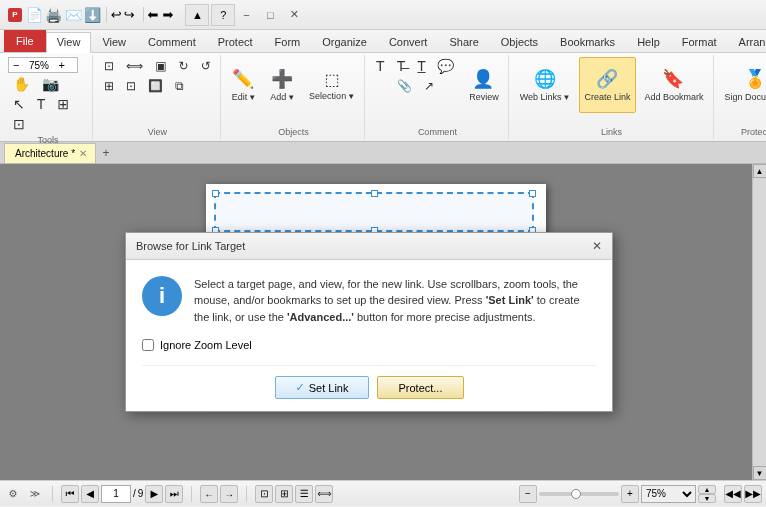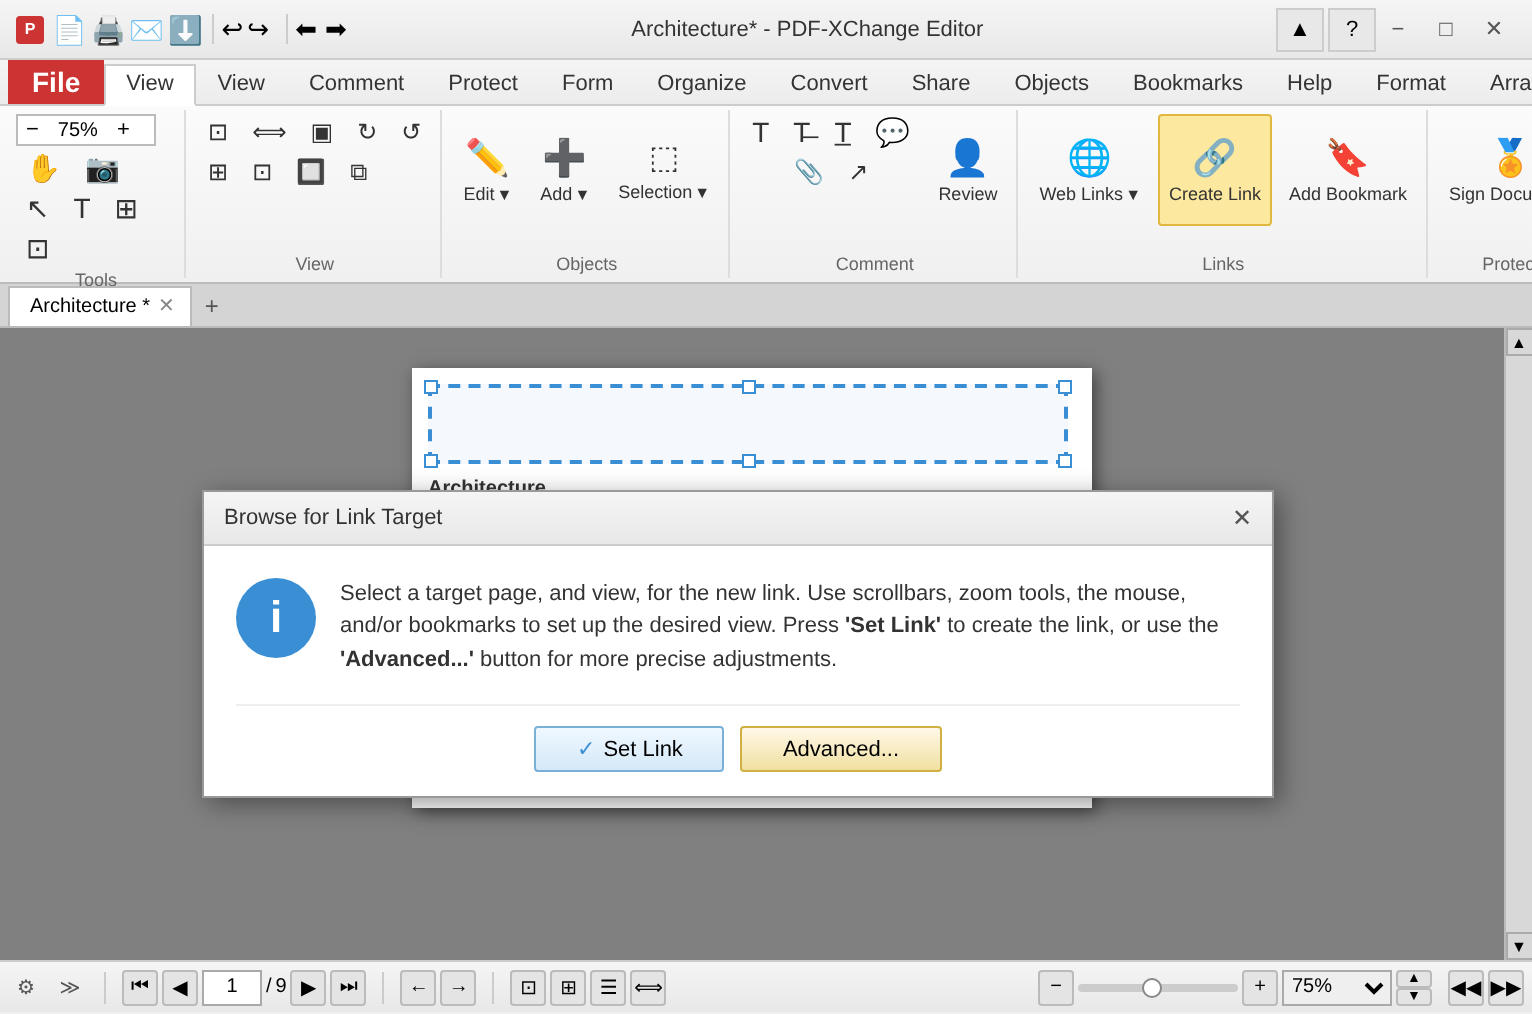--- a/index.html
+++ b/index.html
@@ -3,40 +3,40 @@
   <meta charset="utf-8">
   <style>
     * { box-sizing: border-box; margin: 0; padding: 0; }
     body { font-family: 'Segoe UI', Tahoma, Geneva, Verdana, sans-serif; font-size: 11px; background: #f0f0f0; width: 766px; height: 507px; overflow: hidden; }
 
     
     .title-bar { display: flex; align-items: center; background: linear-gradient(to bottom, #f5f5f5, #e8e8e8); height: 30px; padding: 0 8px; border-bottom: 1px solid #ccc; }
     .title-text { flex: 1; text-align: center; font-size: 11px; color: #333; }
     .title-controls { display: flex; gap: 2px; }
     .title-btn { width: 22px; height: 20px; background: transparent; border: none; cursor: pointer; font-size: 11px; color: #555; display: flex; align-items: center; justify-content: center; }
-    .file-btn { background: #cc3333; color: white; padding: 2px 12px; height: 22px; border: none; cursor: pointer; font-size: 14px; font-weight: bold; }
+    .file-btn { background: #cc3333; color: white; padding: 2px 12px; height: 22px; border: none; cursor: pointer; font-size: 11px; font-weight: normal; }
 
     
     .ribbon { background: linear-gradient(to bottom, #fbfbfb, #f0f0f0); border-bottom: 1px solid #bbb; display: flex; flex-direction: column; }
     .ribbon-content { display: flex; align-items: stretch; padding: 2px 4px; height: 88px; gap: 2px; }
     .ribbon-group { display: flex; flex-direction: column; align-items: center; border-right: 1px solid #ddd; padding: 2px 4px; min-width: fit-content; }
     .ribbon-group-items { display: flex; align-items: flex-start; gap: 2px; flex: 1; }
     .ribbon-group-label { font-size: 9px; color: #666; margin-top: 2px; text-align: center; }
 
     .rb-btn { display: flex; flex-direction: column; align-items: center; justify-content: center; cursor: pointer; padding: 2px 4px; border: 1px solid transparent; border-radius: 2px; min-width: 32px; height: 56px; font-size: 9px; color: #333; text-align: center; gap: 2px; }
 
     .rb-btn-small { display: flex; align-items: center; cursor: pointer; padding: 1px 4px; border: 1px solid transparent; border-radius: 2px; font-size: 9px; color: #333; height: 18px; gap: 2px; white-space: nowrap; }
 
     
     .create-link-btn { background: #fde8a0; border: 1px solid #e0b840 !important; }
 
     
     .tab-bar { display: flex; align-items: center; background: #d4d4d4; height: 22px; border-bottom: 1px solid #bbb; padding-left: 4px; }
     .tab { display: flex; align-items: center; background: #e8e8e8; border: 1px solid #bbb; border-bottom: none; padding: 2px 8px; height: 20px; font-size: 10px; cursor: pointer; gap: 4px; }
-    .tab.active { background: #ffffff; padding-left: 10px; }
+    .tab.active { background: #fef9c3; padding-left: 10px; }
     .tab-close { font-size: 10px; color: #888; cursor: pointer; }
     .tab-add { padding: 2px 6px; font-size: 12px; cursor: pointer; color: #555; }
 
     
     .main-area { display: flex; height: calc(507px - 30px - 22px - 91px - 22px - 26px); background: #808080; position: relative; overflow: hidden; }
     .scrollbar-right { width: 14px; background: #e0e0e0; border-left: 1px solid #bbb; display: flex; flex-direction: column; align-items: center; }
     .scroll-arrow { width: 14px; height: 14px; display: flex; align-items: center; justify-content: center; cursor: pointer; font-size: 8px; background: #d8d8d8; border: 1px solid #aaa; }
     .scroll-track { flex: 1; width: 100%; background: #d8d8d8; }
 
     
@@ -49,21 +49,21 @@
     .page-nav { display: flex; align-items: center; gap: 2px; }
     .nav-btn { width: 18px; height: 18px; display: flex; align-items: center; justify-content: center; cursor: pointer; background: #e4e4e4; border: 1px solid #bbb; font-size: 10px; border-radius: 2px; }
     .page-input { width: 30px; height: 18px; border: 1px solid #aaa; text-align: center; font-size: 10px; }
     .zoom-bar { display: flex; align-items: center; gap: 2px; margin-left: auto; }
     .zoom-slider { width: 80px; height: 4px; background: #ccc; border-radius: 2px; position: relative; }
     .zoom-slider-thumb { width: 10px; height: 10px; background: white; border: 1px solid #888; border-radius: 50%; position: absolute; top: -3px; left: 40%; cursor: pointer; }
     .zoom-select { width: 55px; height: 18px; border: 1px solid #aaa; font-size: 10px; }
 
     
     .dialog-overlay { position: absolute; top: 0; left: 0; right: 14px; bottom: 0; background: transparent; display: flex; align-items: center; justify-content: center; z-index: 100; }
-    .dialog { background: white; border: 1px solid #999; box-shadow: 3px 3px 12px rgba(0,0,0,0.4); width: 536px; }
+    .dialog { background: white; border: 1px solid #999; box-shadow: 3px 3px 12px rgba(0,0,0,0.4); width: 488px; }
     .dialog-title { background: linear-gradient(to bottom, #f5f5f5, #e8e8e8); border-bottom: 1px solid #ccc; padding: 6px 10px; font-size: 11px; color: #333; display: flex; justify-content: space-between; align-items: center; }
     .dialog-close { cursor: pointer; color: #555; font-size: 12px; }
     .dialog-body { padding: 16px 16px 12px 16px; }
     .info-row { display: flex; gap: 12px; margin-bottom: 14px; }
     .info-icon { width: 40px; height: 40px; background: #3a8fd4; border-radius: 50%; display: flex; align-items: center; justify-content: center; color: white; font-size: 22px; font-weight: bold; flex-shrink: 0; }
     .info-text { font-size: 11px; color: #333; line-height: 1.5; }
     .checkbox-row { display: flex; align-items: center; gap: 6px; margin-bottom: 8px; }
     .checkbox-row input { width: 12px; height: 12px; }
     .dialog-buttons { display: flex; justify-content: center; gap: 8px; margin-top: 14px; padding-top: 10px; border-top: 1px solid #eee; }
     .dlg-btn { padding: 4px 20px; border: 1px solid #aaa; background: linear-gradient(to bottom, #f8f8f8, #e8e8e8); cursor: pointer; font-size: 11px; border-radius: 2px; display: flex; align-items: center; gap: 4px; }
@@ -91,21 +91,20 @@
     </div>
     <div style="display:flex;gap:2px;border-left:1px solid #ccc;padding-left:4px;">
       <span style="font-size:13px;">↩</span>
       <span style="font-size:13px;">↪</span>
     </div>
   </div>
   <div style="display:flex;align-items:center;gap:4px;border-left:1px solid #ccc;padding-left:4px;margin-right:4px;">
     <span style="font-size:13px;cursor:pointer;">⬅</span>
     <span style="font-size:13px;cursor:pointer;">➡</span>
   </div>
-  <div class="title-text">Architecture* - PDF-XChange Editor</div>
   <div style="display:flex;gap:2px;margin-left:8px;">
     <div style="width:24px;height:22px;background:#e8e8e8;border:1px solid #ccc;display:flex;align-items:center;justify-content:center;cursor:pointer;font-size:11px;">▲</div>
     <div style="width:24px;height:22px;background:#e8e8e8;border:1px solid #ccc;display:flex;align-items:center;justify-content:center;cursor:pointer;font-size:11px;">?</div>
   </div>
   <div class="title-controls">
     <button class="title-btn">−</button>
     <button class="title-btn">□</button>
     <button class="title-btn close">✕</button>
   </div>
 </div>
@@ -295,27 +294,31 @@
         </div>
         <div class="dialog-body">
           <div class="info-row">
             <div class="info-icon">
               <span>i</span>
             </div>
             <div class="info-text">
               Select a target page, and view, for the new link. Use scrollbars, zoom tools, the mouse, and/or bookmarks to set up the desired view. Press <strong>'Set Link'</strong> to create the link, or use the <strong>'Advanced...'</strong> button for more precise adjustments.
             </div>
           </div>
+          <div class="checkbox-row">
+            <input type="checkbox" style="">
+            <label>Ignore Zoom Level</label>
+          </div>
           <div class="dialog-buttons">
             <button class="dlg-btn primary">
               <span style="color:#3a8fd4;">✓</span>
               <span>Set Link</span>
             </button>
             <button class="dlg-btn secondary">
-              <span>Advanced...</span>
+              <span>Protect...</span>
             </button>
           </div>
         </div>
       </div>
     </div>
   </div>
 
   <div class="scrollbar-right">
     <div class="scroll-arrow">▲</div>
     <div class="scroll-track"></div>

